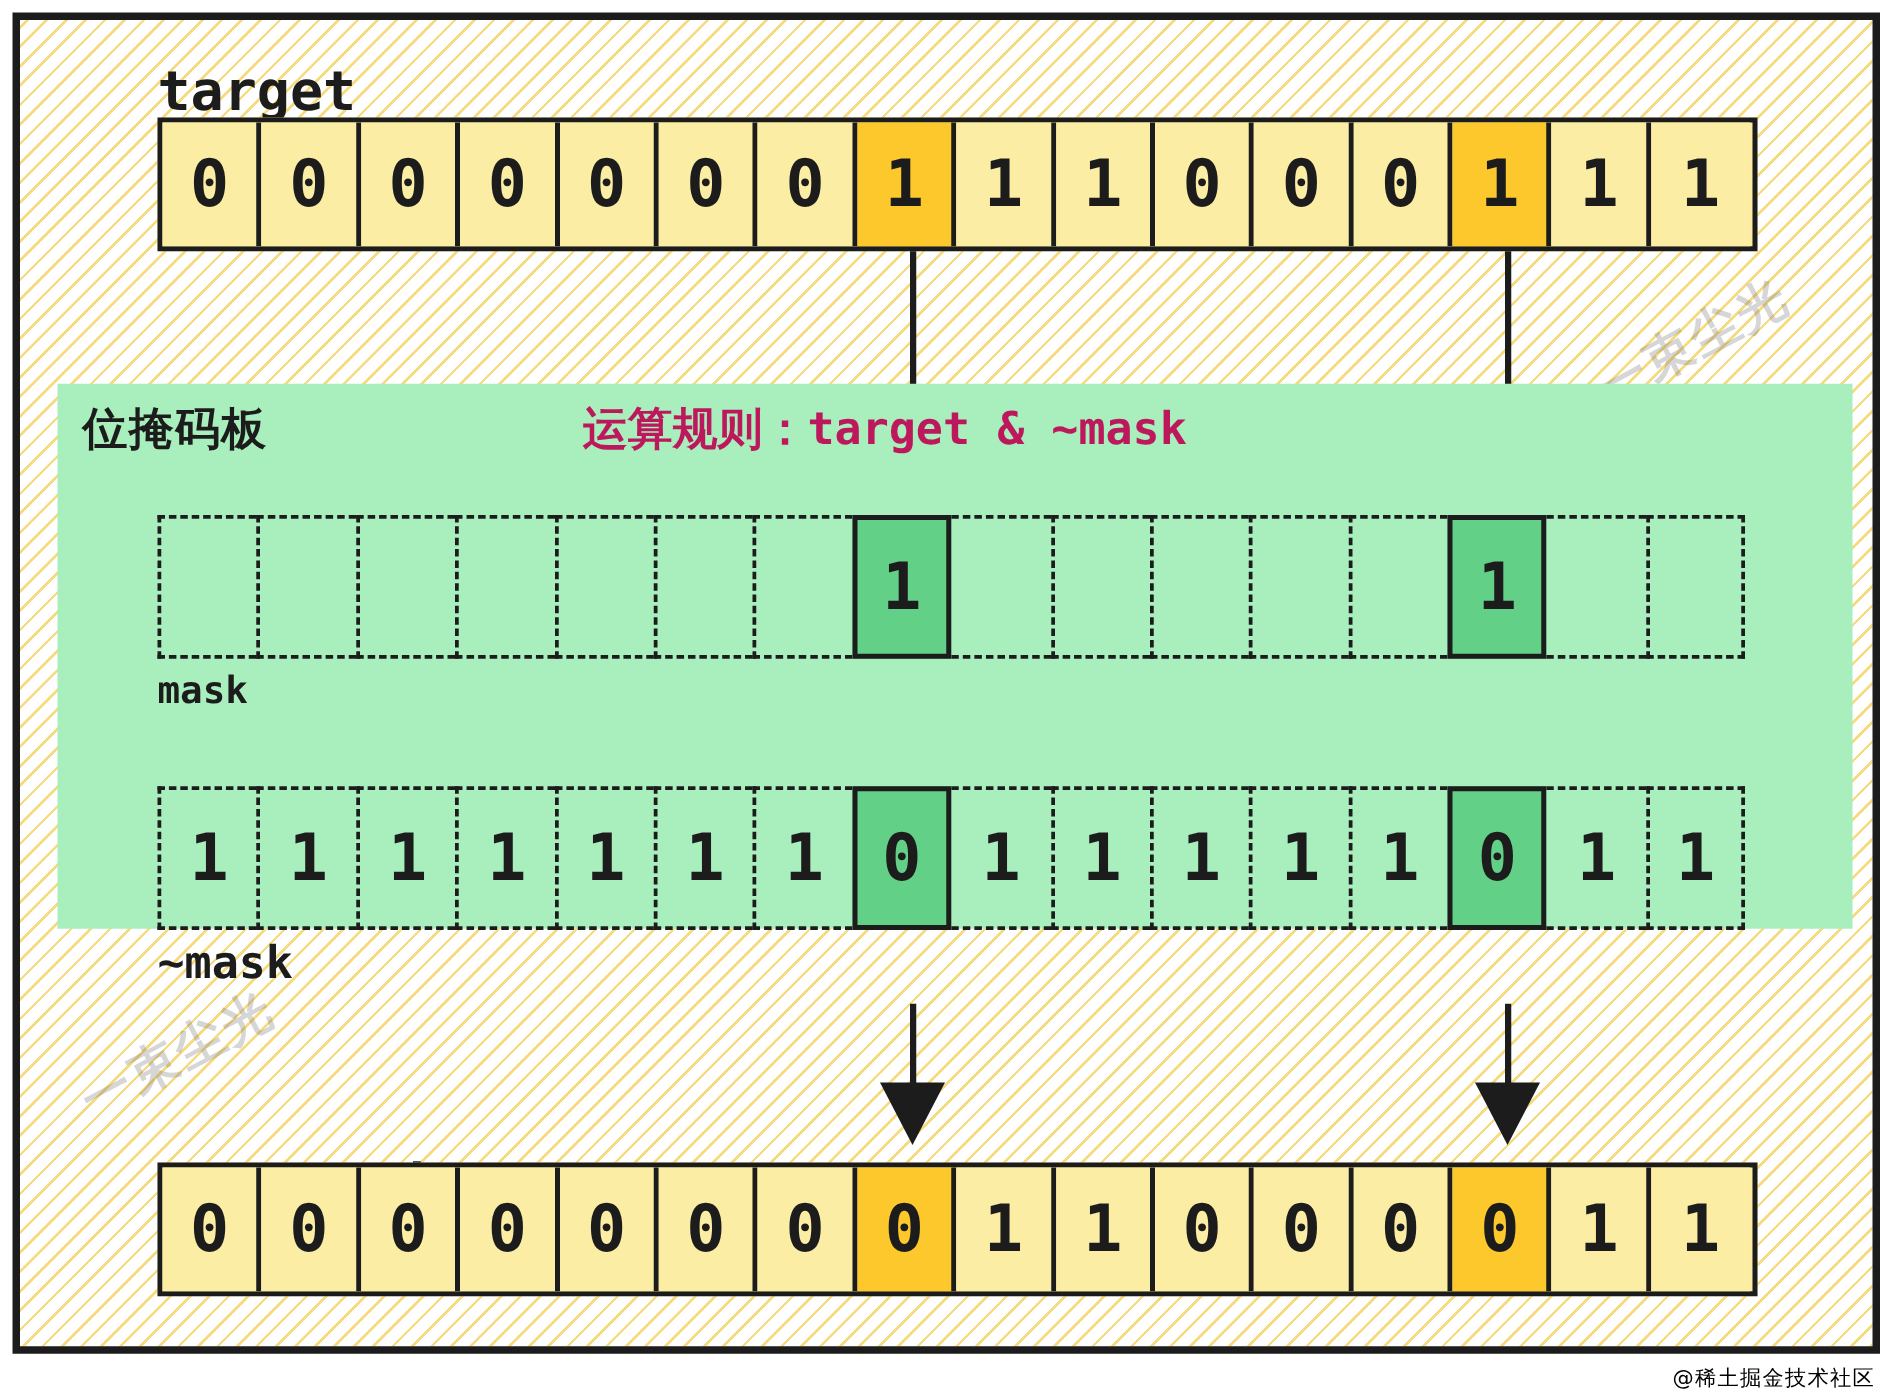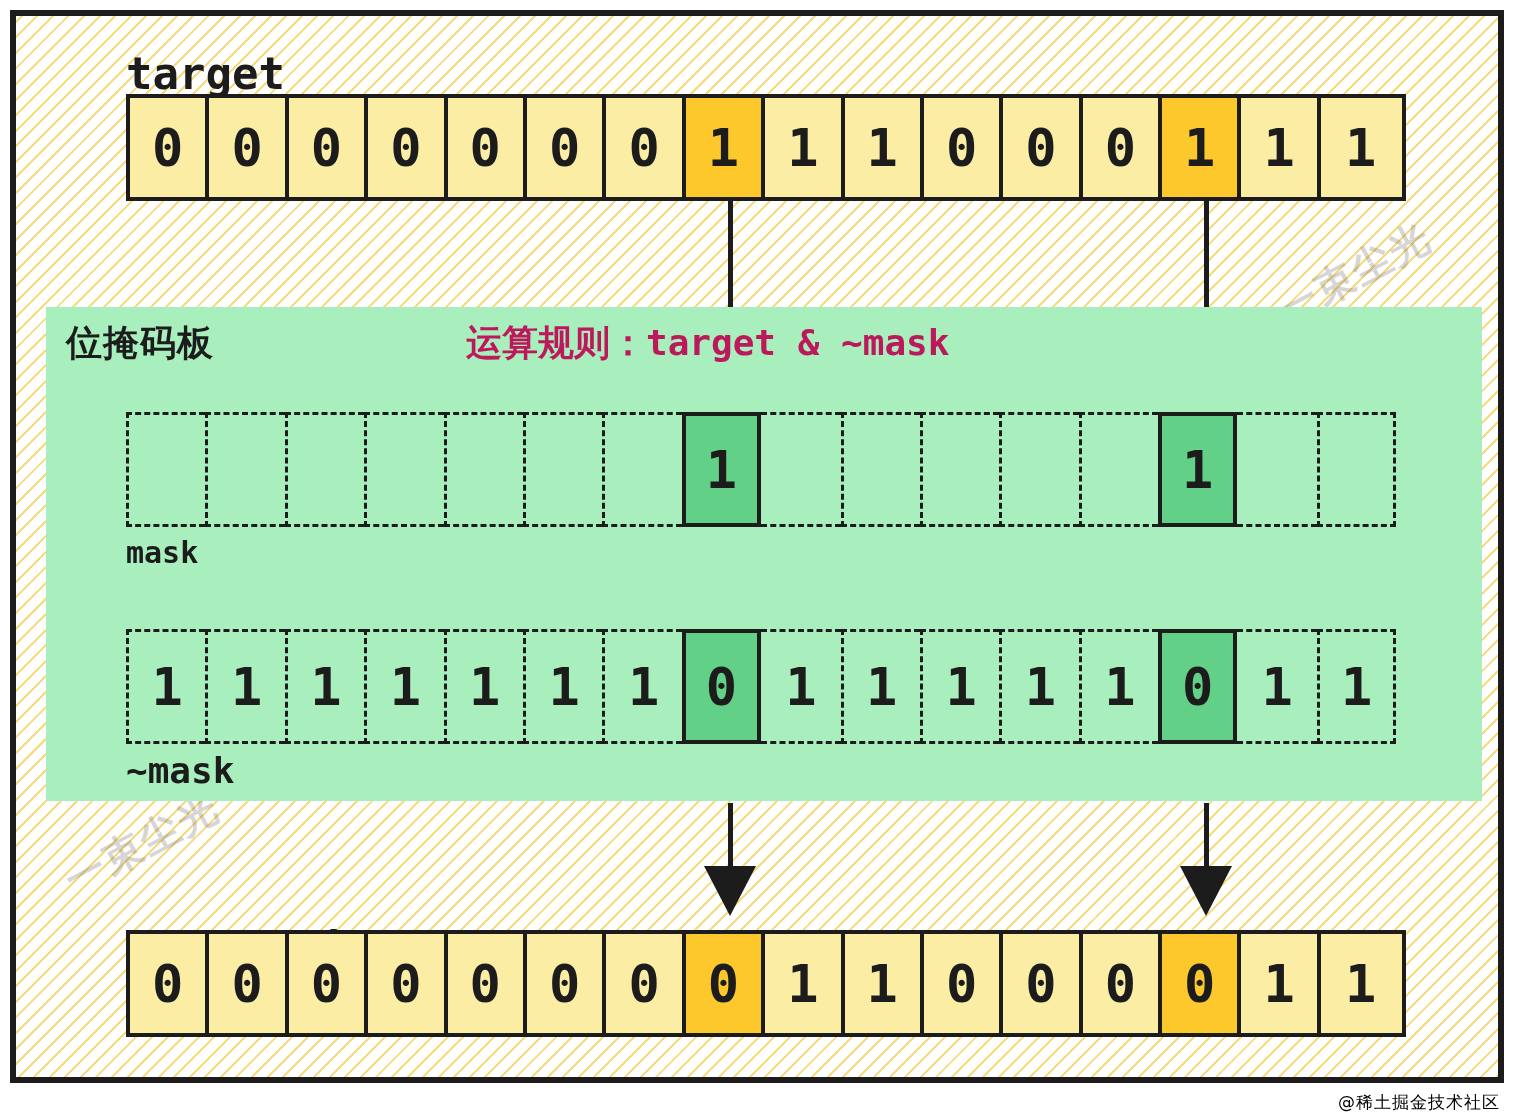--- a/index.html
+++ b/index.html
@@ -123,21 +123,21 @@
     z-index: 3;
   }
   .dashed-row .cell.hl + .cell { border-left-width: 0; }
 
   
   #mask-board {
     position: absolute;
     left: 30px;
     top: 291px;
     width: 1436px;
-    height: 494px;
+    height: 436px;
     background: #a8efbd;
   }
   #board-title {
     position: absolute;
     left: 20px;
     top: 12px;
     font-family: "DejaVu Sans", sans-serif;
     font-size: 36px;
     font-weight: 700;
     color: #1c1c1c;

